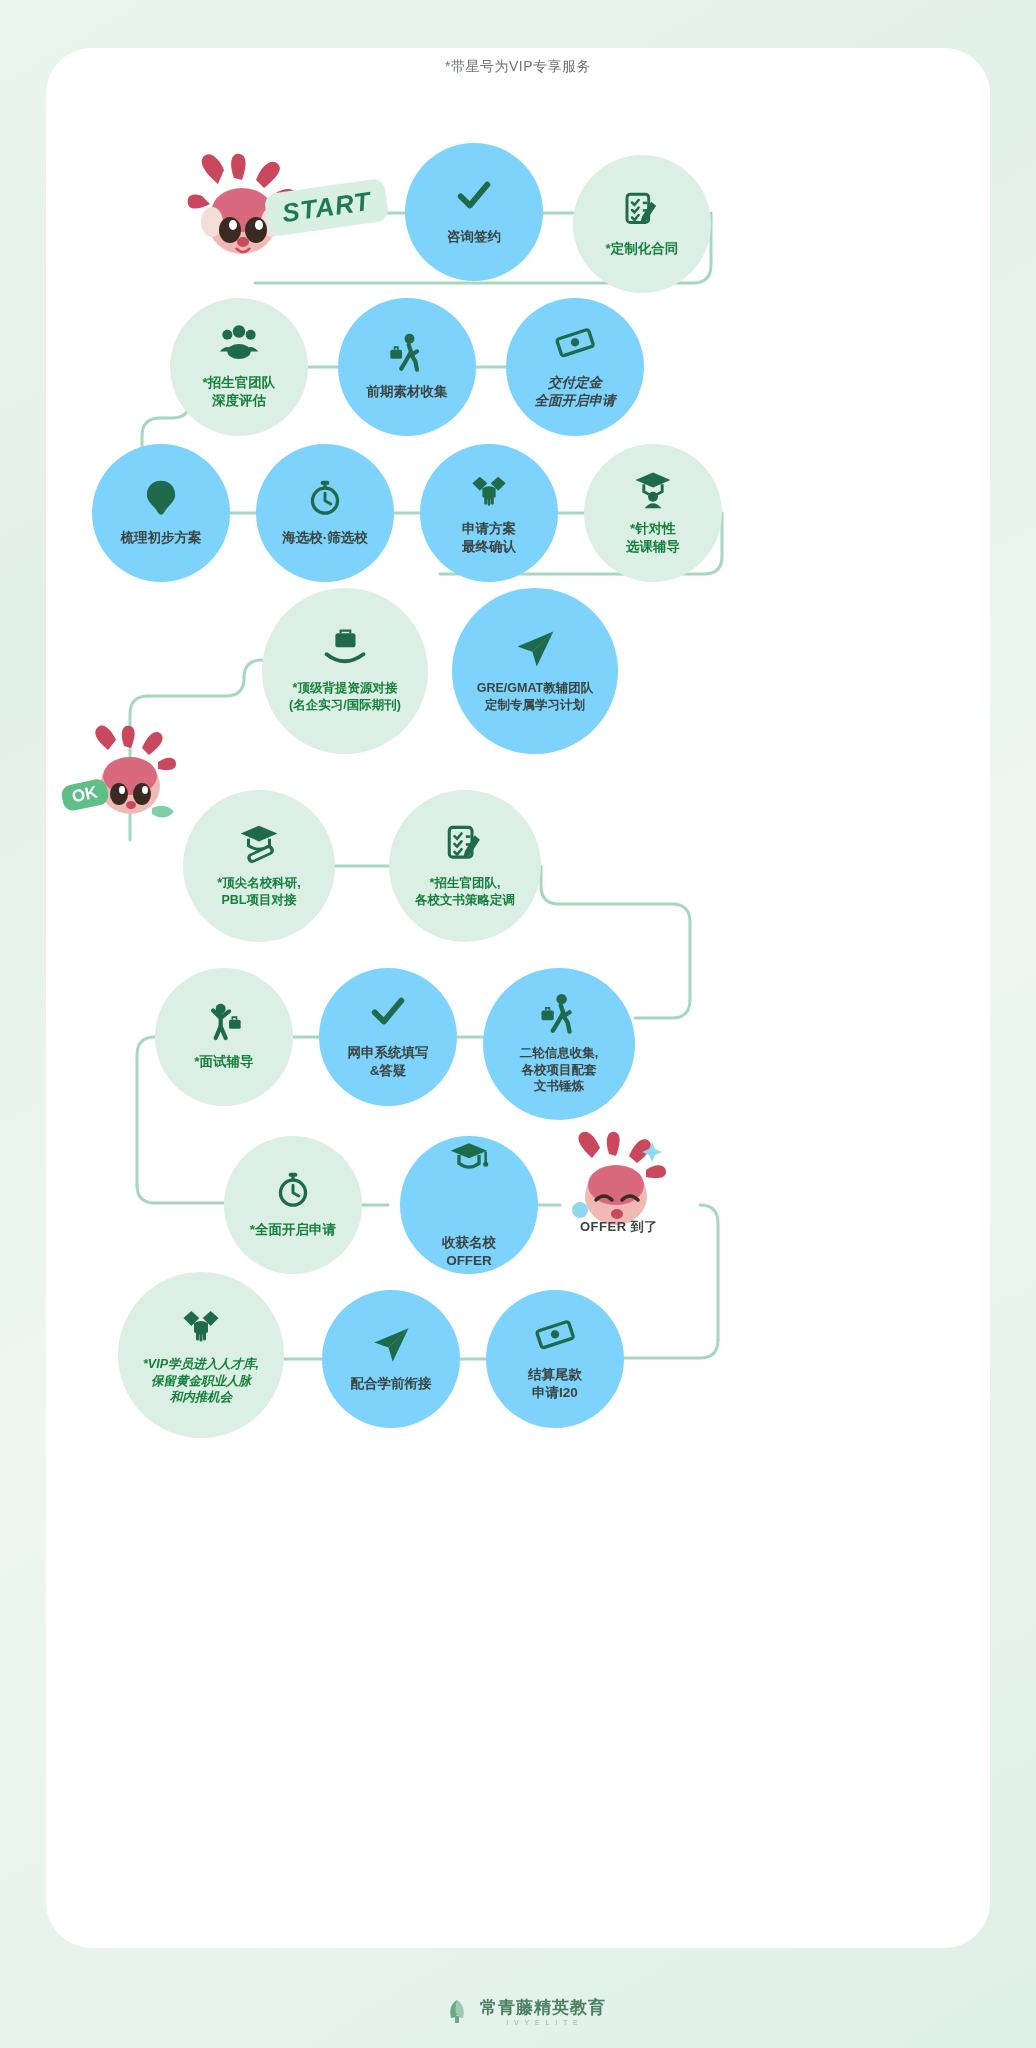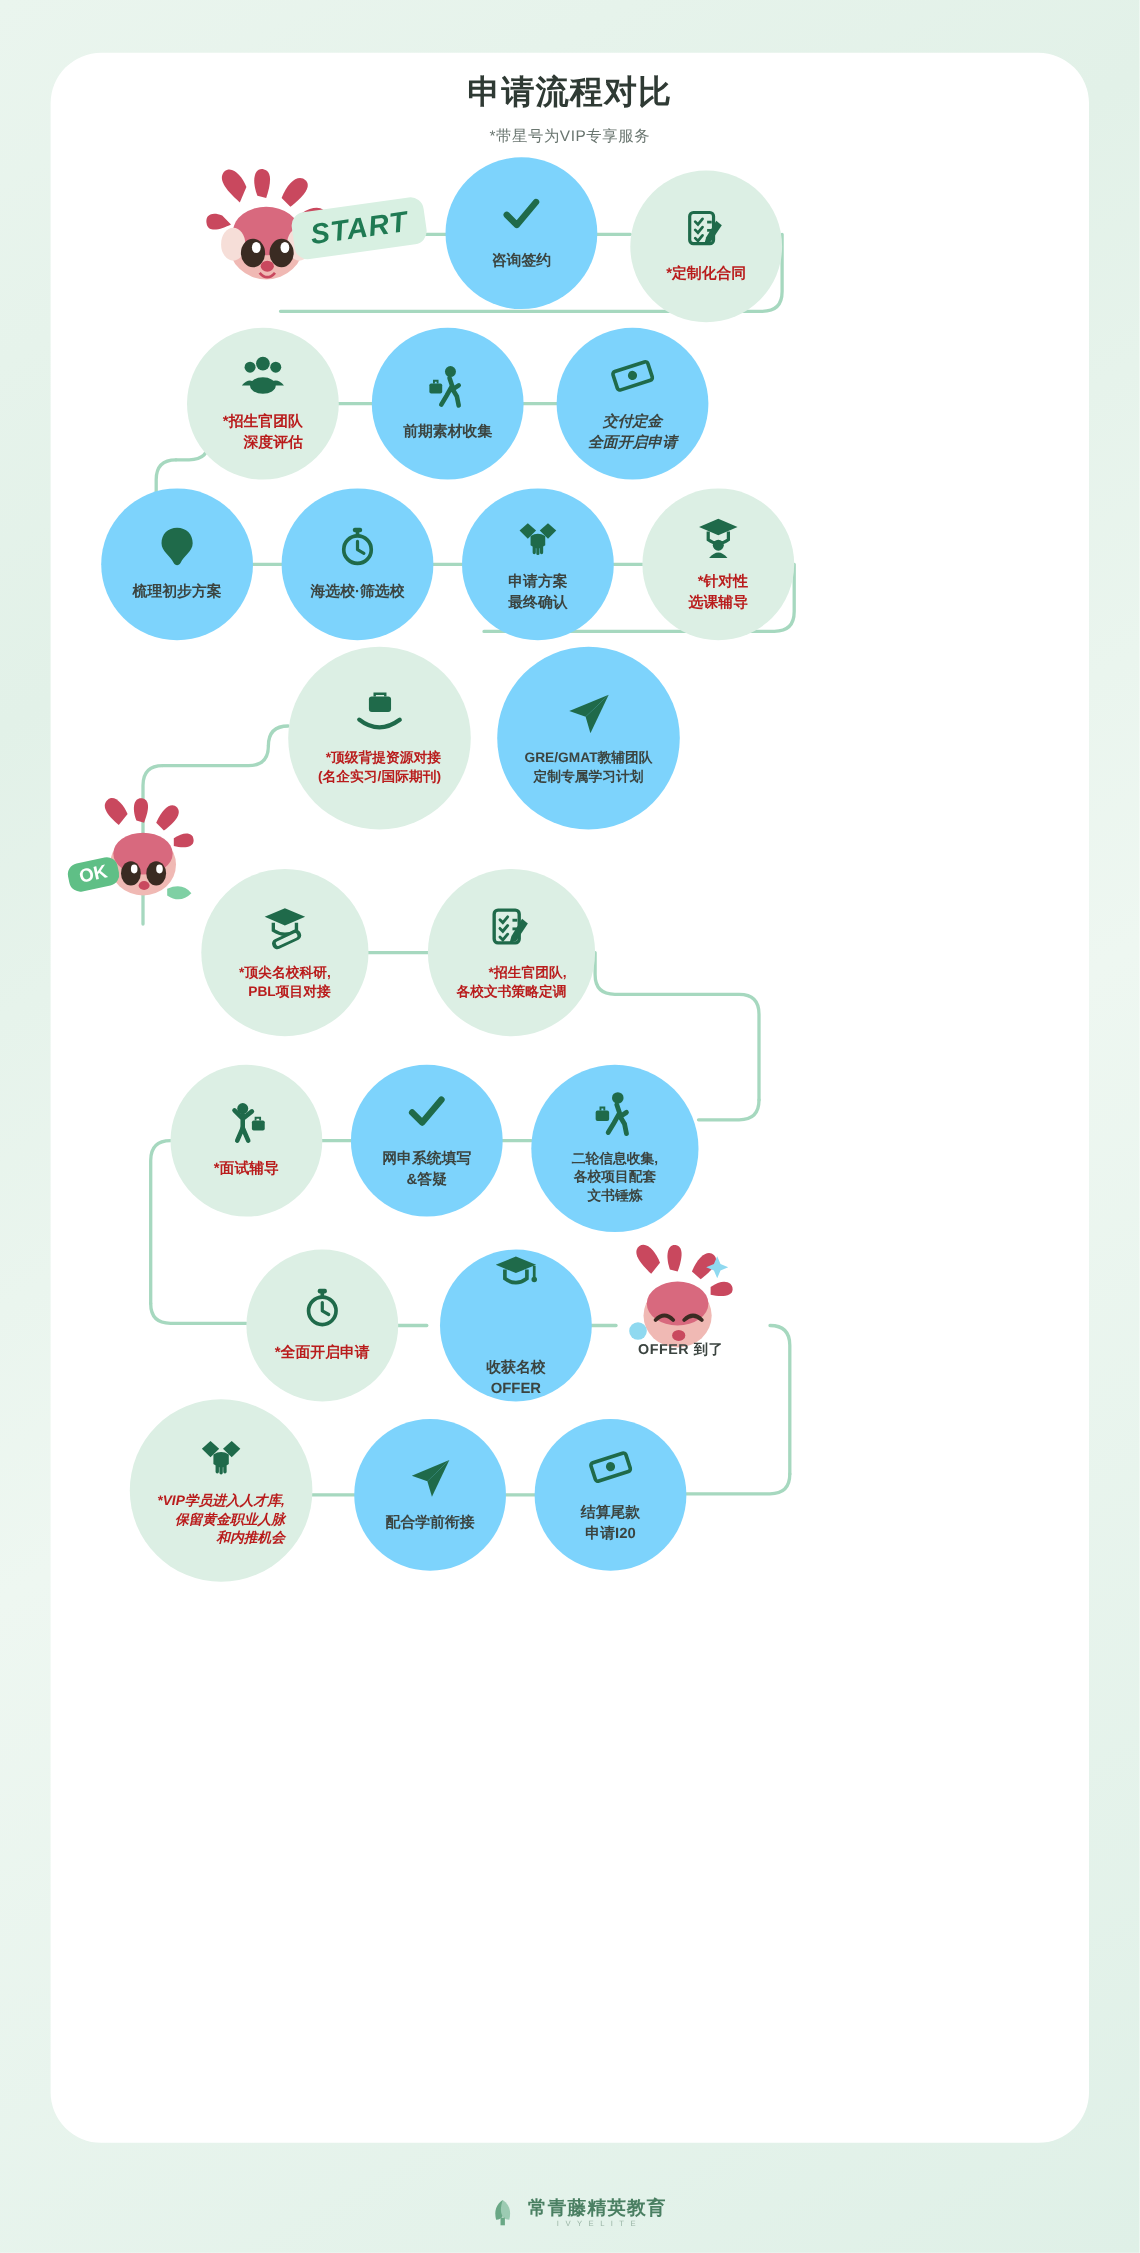--- a/index.html
+++ b/index.html
@@ -17,21 +17,21 @@
   .title { font-size:30px; font-weight:bold; color:#2f3a34; letter-spacing:1px; margin-top:16px;}
   .subtitle { font-size:14px; color:#6a7670; margin-top:10px; letter-spacing:.5px;}
   svg.lines { position:absolute; left:0; top:0; width:1036px; height:2048px; pointer-events:none; }
   .node { position:absolute; border-radius:50%; display:flex; flex-direction:column;
           align-items:center; justify-content:center; text-align:center; }
   .node.std  { background:#7dd3fc; }
   .node.vip  { background:#dcefe4; }
   .node .ic { display:block; margin-bottom:6px; }
   .node .lbl { font-size:13.5px; font-weight:bold; line-height:1.35; }
   .node.std .lbl { color:#3b4440; }
-  .node.vip .lbl { color:#b91c1c;text-align:right; }
+  .node.vip .lbl { color:#15803d; }
   .node.small .lbl { font-size:12.5px; }
   .mascot { position:absolute; }
   .startbadge {
     position:absolute; background:#d8f0e2; border-radius:12px; padding:6px 16px;
     transform:rotate(-8deg); font-size:26px; font-weight:bold; color:#1f7a53;
     font-style:italic; letter-spacing:1px;
   }
   .okbadge {
     position:absolute; background:#5fbf86; border-radius:10px; padding:3px 10px;
     transform:rotate(-12deg); font-size:17px; font-weight:bold; color:#fff;
@@ -44,21 +44,20 @@
             display:flex; align-items:center; justify-content:center; gap:8px;padding-left:12px; }
   .footer .fname { font-size:17px; font-weight:bold; color:#4a7f62; letter-spacing:1px; }
   .footer .fsub { font-size:7px; color:#9ab5a6; letter-spacing:2px; display:block; }
 </style>
 </head>
 <body>
 
 <div class="card"></div>
 
 <div class="header" style="top:48px;">
-  <div class="title">申请流程对比</div>
   <div class="subtitle">*带星号为VIP专享服务</div>
 </div>
 
 <svg class="lines" viewBox="0 0 1036 2048">
   <g fill="none" stroke="#a6d8bf" stroke-width="3" stroke-linecap="round">
     <path d="M355 213 H405"></path>
     <path d="M543 213 H573"></path>
     <path d="M711 213 V265 Q711 283 693 283 H255"></path>
     <path d="M208 367 Q190 367 190 385 V400"></path>
     <path d="M307 367 H338"></path>

